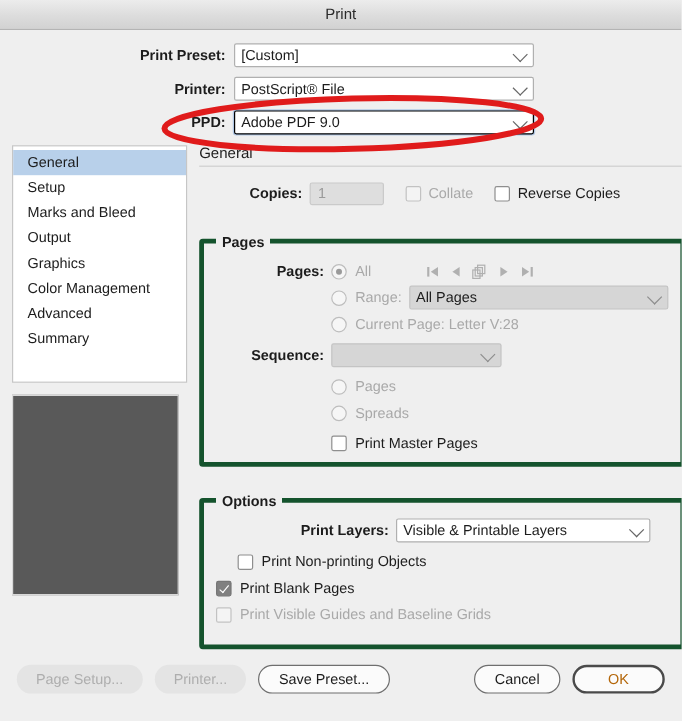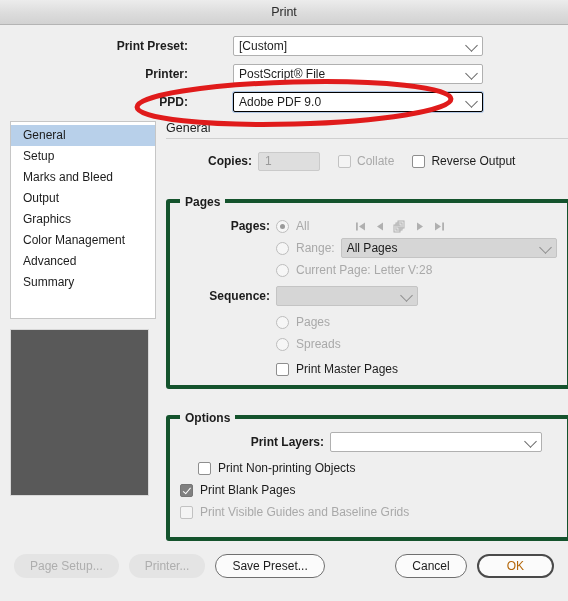--- a/index.html
+++ b/index.html
@@ -33,21 +33,20 @@
 
   
   .top-fields {
     padding: 8px 0 4px 0;
   }
   .field-row {
     display: flex;
     align-items: center;
     height: 26px;
     margin-bottom: 2px;
-    gap: 38px;
   }
   .field-label {
     width: 195px;
     text-align: right;
     padding-right: 7px;
     font-weight: bold;
     font-size: 12px;
     color: #1c1c1c;
     box-sizing: border-box;
   }
@@ -368,21 +367,21 @@
       <span class="copies-label">Copies:</span>
       <div class="copies-input">1</div>
 
       <div class="cb-wrap" style="margin-left:18px;">
         <span class="cbx disabled"></span>
         <span class="cb-label dim">Collate</span>
       </div>
 
       <div class="cb-wrap" style="margin-left:18px;">
         <span class="cbx"></span>
-        <span class="cb-label">Reverse Output</span>
+        <span class="cb-label">Reverse Copies</span>
       </div>
     </div>
 
     <div class="group" style="height:160px;">
       <span class="group-title">Pages</span>
 
       <div class="opt-line">
         <span class="lbl-right">Pages:</span>
         <span class="rad selected"></span>
         <span class="opt-text dim">All</span>
@@ -462,20 +461,21 @@
         <span class="opt-text">Print Master Pages</span>
       </div>
     </div>
 
     <div class="group" style="height:96px;">
       <span class="group-title">Options</span>
 
       <div class="opt-line">
         <span class="lbl-right" style="width:150px;">Print Layers:</span>
         <div class="combo layers-combo">
+          <span>Visible &amp; Printable Layers</span>
           <span class="chev"></span>
         </div>
       </div>
 
       <div class="opt-line" style="margin-top:4px;padding-left:18px;">
         <span class="cbx"></span>
         <span class="opt-text">Print Non-printing Objects</span>
       </div>
 
       <div class="opt-line">

